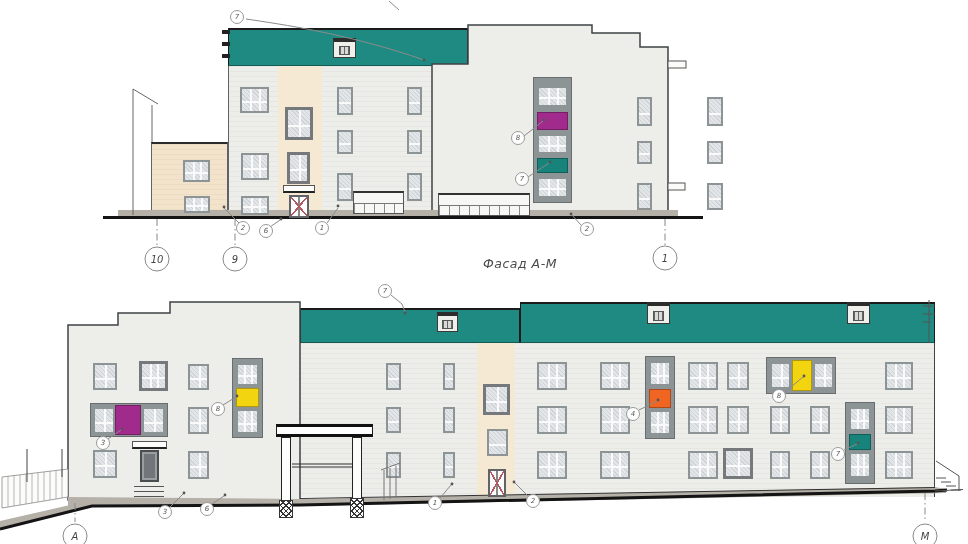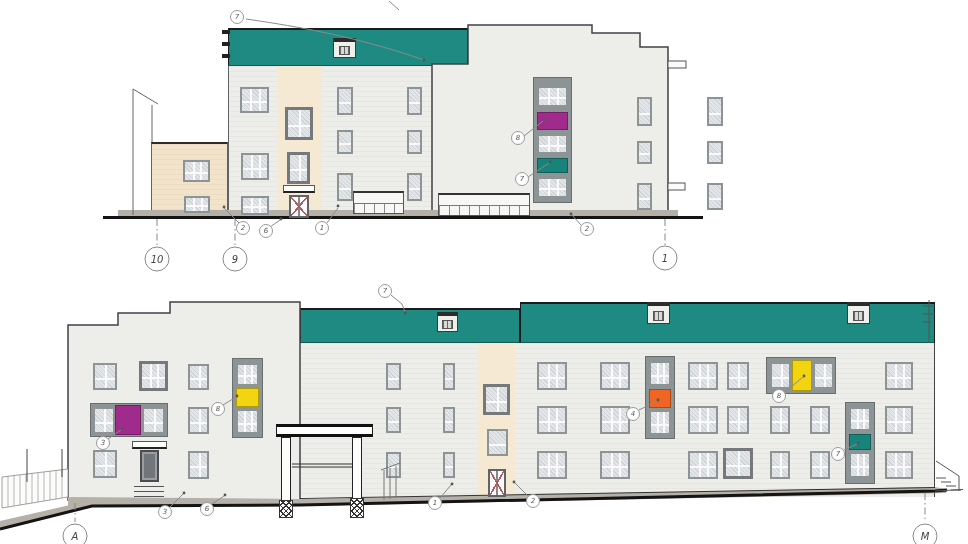--- a/index.html
+++ b/index.html
@@ -138,20 +138,21 @@
         <path d="M925,493 V522"></path>
     </g>
     <g stroke="#333" fill="none">
       <path d="M292,464 H352 M292,467 H352"></path>
     </g>
     <g stroke="#777" stroke-width="1" fill="none">
       <path d="M381,470 L400,463 M384,470 V500 M390,468 V499 M396,466 V498"></path>
     </g>
   </svg>
 
+  <div class="title">Фасад А-М</div>
 
   <div class="axc" style="left:157px;top:259px;font-style:italic;">10</div>
   <div class="axc" style="left:235px;top:259px;">9</div>
   <div class="axc" style="left:665px;top:258px;">1</div>
   <div class="axc" style="left:75px;top:536px;">А</div>
   <div class="axc" style="left:925px;top:536px;">М</div>
 
   <div class="cc" style="left:237px;top:17px;">7</div>
   <div class="cc" style="left:518px;top:138px;">8</div>
   <div class="cc" style="left:522px;top:179px;">7</div>

